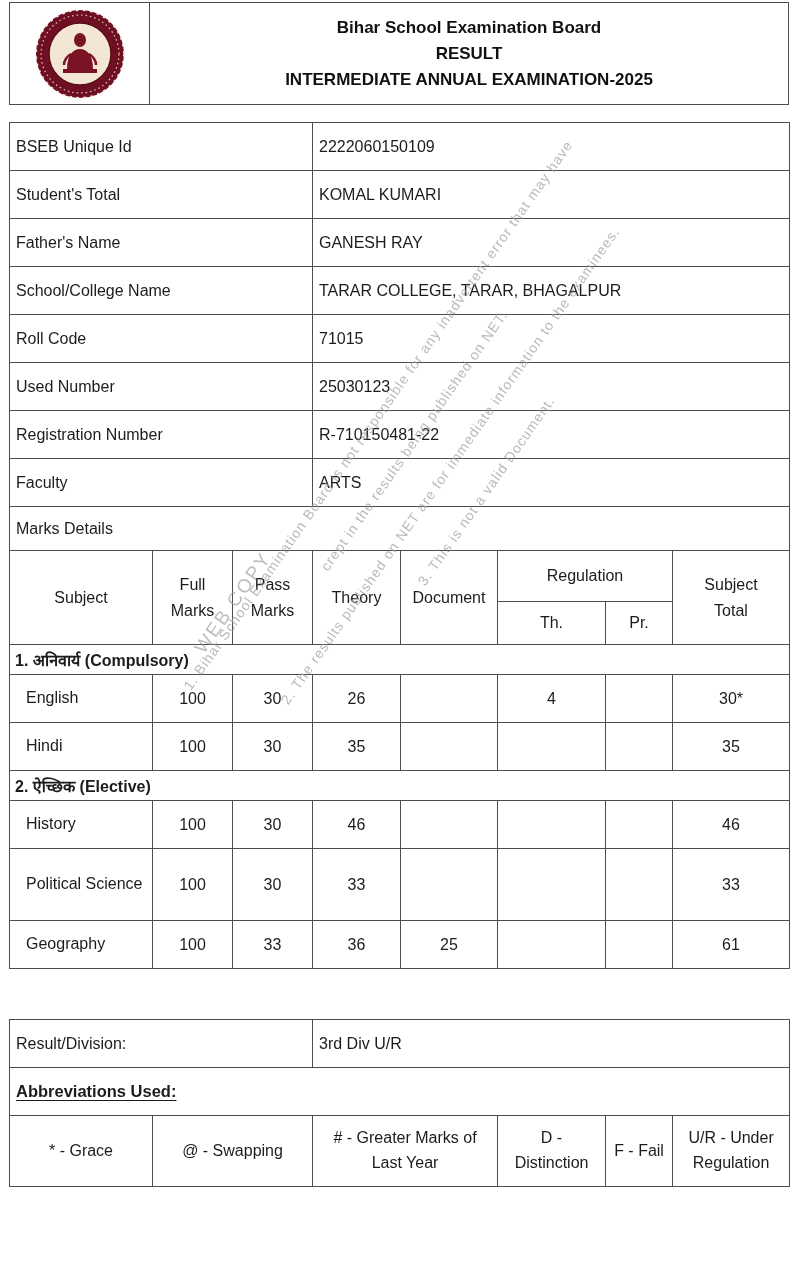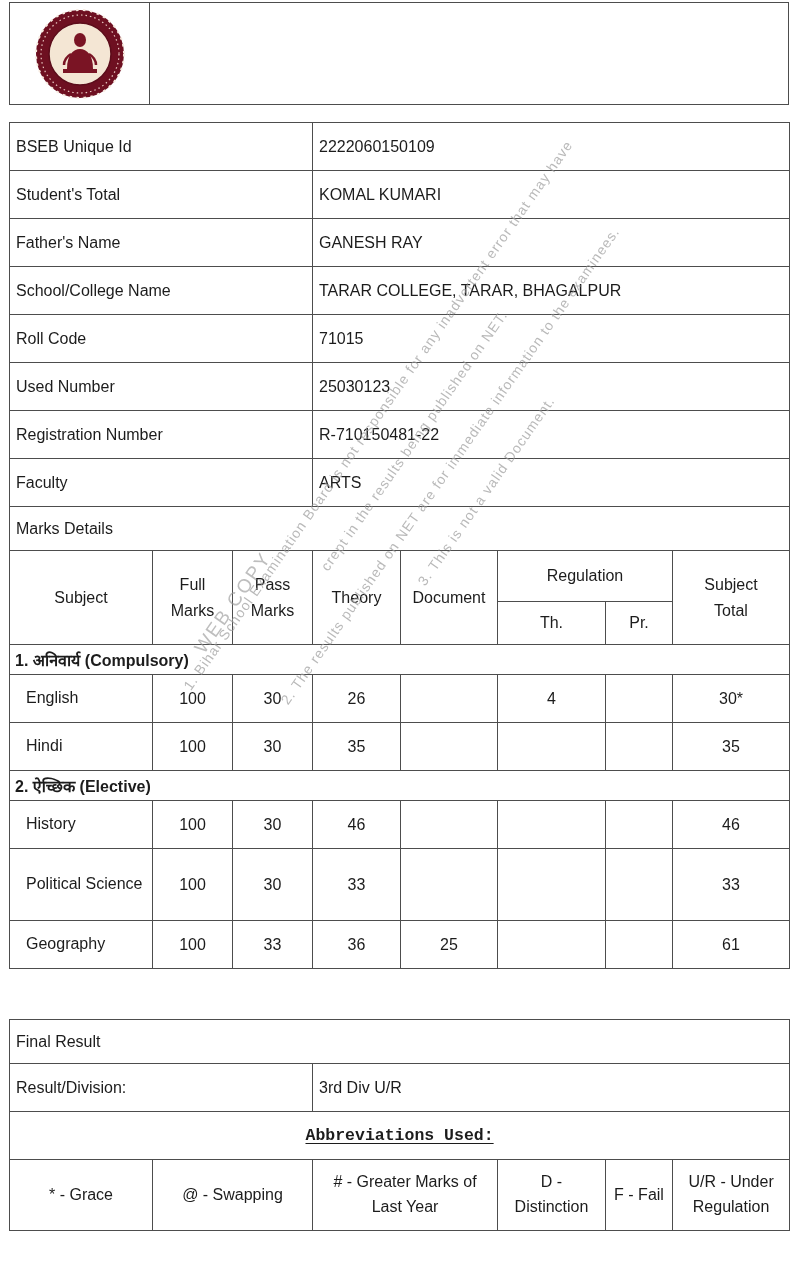--- a/index.html
+++ b/index.html
@@ -42,21 +42,21 @@
   tr.section-row td{height:30px;font-weight:700;padding-left:5px;font-size:16px;}
   tr.marks-row td{height:48px;text-align:center;}
   tr.marks-row td.subj{text-align:left;padding-left:16px;}
   tr.marks-row.tall td{height:72px;}
   tr.marks-row td.subj{line-height:1.55;}
 
   tr.agg-row td{height:49px;}
   tr.div-row td{height:48px;}
   .words{margin-left:26px;}
 
-  td.abbr-title{height:48px;text-align:center;font-family:Liberation Mono, monospace;}
+  td.abbr-title{height:48px;}
   td.abbr-title .u{font-weight:700;text-decoration:underline;text-underline-offset:3px;font-size:16.5px;}
   tr.abbr-row td{height:71px;text-align:center;line-height:1.55;padding:4px 7px;}
 
   
   .watermark{
     position:absolute;left:-68px;top:365px;width:1000px;z-index:3;pointer-events:none;
     transform:rotate(-55deg);text-align:center;
     color:#9c9c9c;opacity:.7;font-size:14px;line-height:44px;letter-spacing:1px;white-space:nowrap;
   }
   .wm-stamp{
@@ -85,20 +85,25 @@
         <circle cx="46" cy="46" r="44" fill="none" stroke="#f7ebe0" stroke-width="2" stroke-dasharray="2.5 4.5"></circle>
         <circle cx="46" cy="46" r="39" fill="none" stroke="#e9c9c2" stroke-width="1.2" stroke-dasharray="1.5 3"></circle>
         <circle cx="46" cy="46" r="31" fill="#f4e6d4"></circle>
         <circle cx="46" cy="46" r="31" fill="none" stroke="#5c0d1b" stroke-width="1.5"></circle>
         <ellipse cx="46" cy="32" rx="6" ry="7" fill="#7a1424"></ellipse>
         <path d="M33 61 C33 47 39 41 46 41 C53 41 59 47 59 61 Z" fill="#7a1424"></path>
         <path d="M29 61 h34 v4 h-34 z" fill="#7a1424"></path>
         <path d="M37 46 C32 49 30 53 30 57 M55 46 C60 49 62 53 62 57" stroke="#7a1424" stroke-width="2.5" fill="none"></path>
       </svg>
     </div>
+    <div class="title-cell">
+      <div class="t1">Bihar School Examination Board</div>
+      <div class="t1">RESULT</div>
+      <div class="t1">INTERMEDIATE ANNUAL EXAMINATION-2025</div>
+    </div>
   </div>
 
   <table class="grid main-table">
     <colgroup>
       <col style="width:143px">
         <col style="width:80px">
         <col style="width:80px">
         <col style="width:88px">
       <col style="width:97px">
         <col style="width:108px">
@@ -224,23 +229,20 @@
       <col style="width:143px">
         <col style="width:80px">
         <col style="width:80px">
         <col style="width:88px">
       <col style="width:97px">
         <col style="width:108px">
         <col style="width:67px">
         <col style="width:117px">
     </colgroup>
     <tbody>
-      <tr>
-        <td colspan="8" class="sect-title">Final Result</td>
-      </tr>
       <tr class="div-row">
         <td colspan="3" class="lbl">Result/Division:</td>
         <td colspan="5" class="val">3rd Div U/R</td>
       </tr>
       <tr>
         <td colspan="8" class="abbr-title">
           <span class="u">Abbreviations Used:</span>
         </td>
       </tr>
       <tr class="abbr-row">

